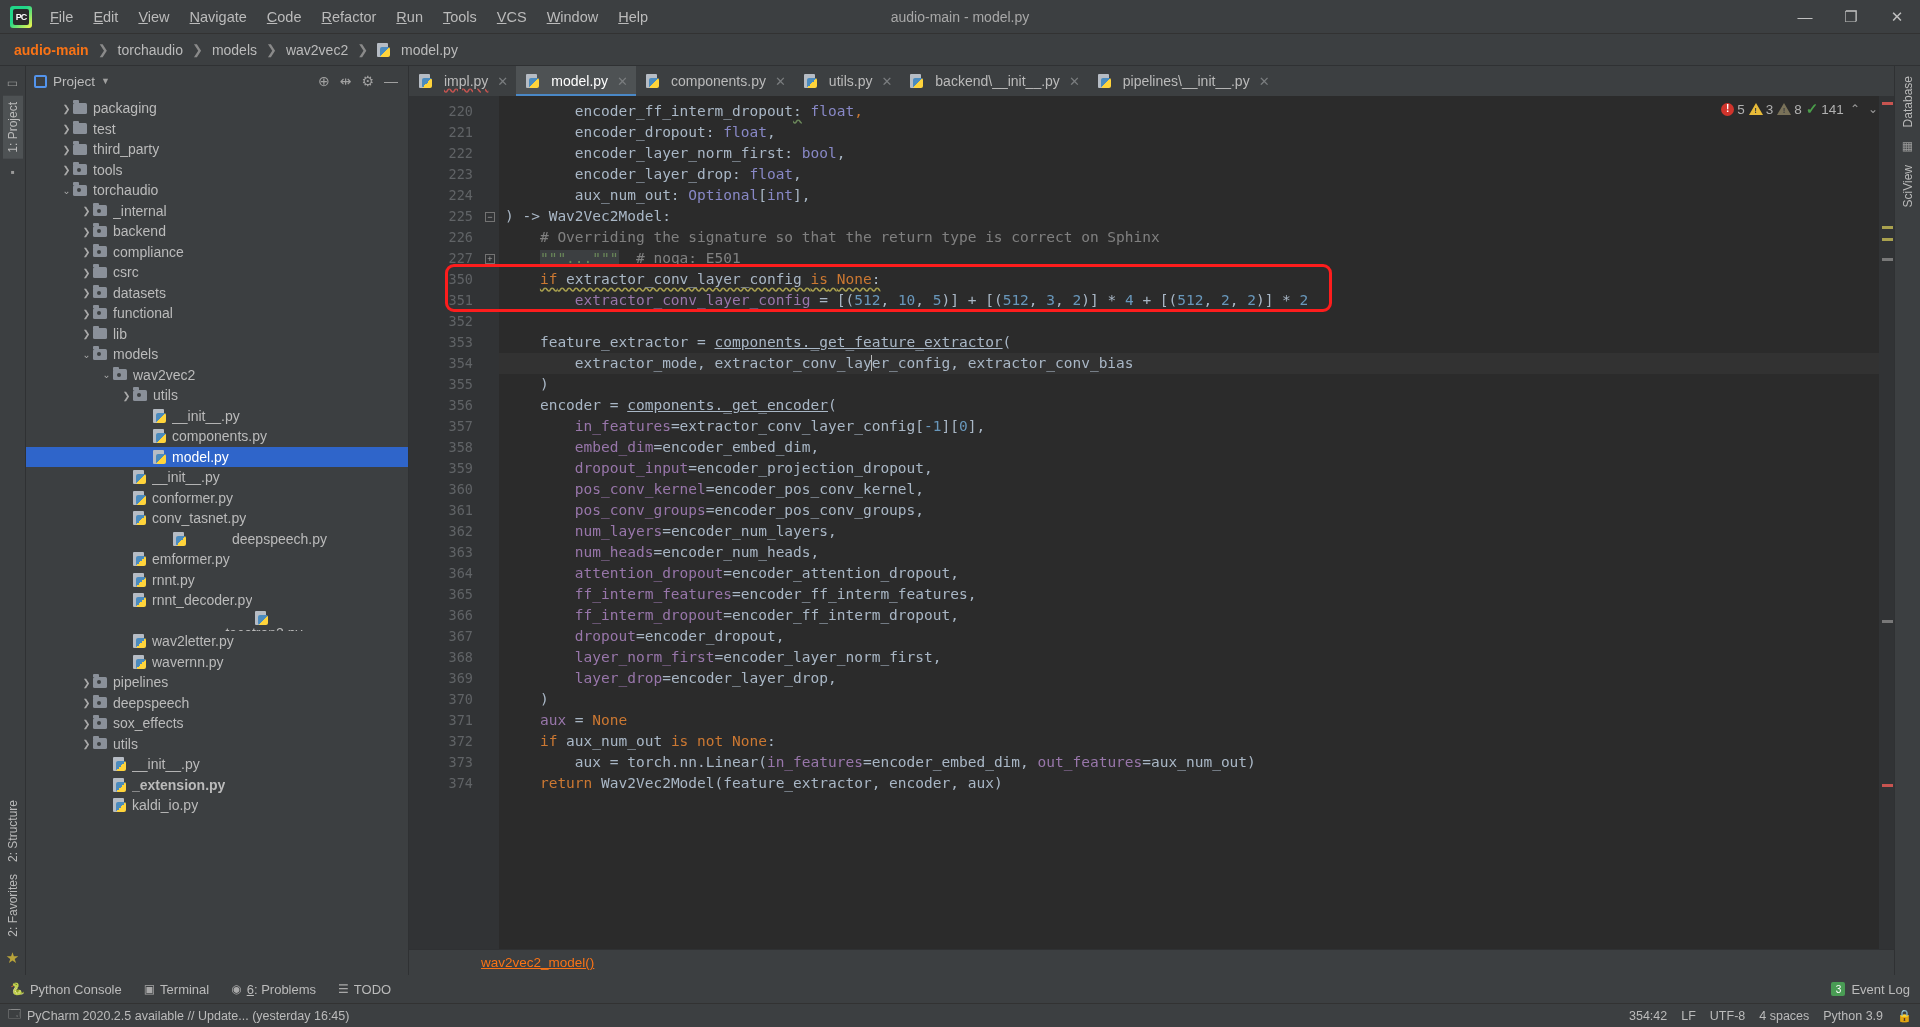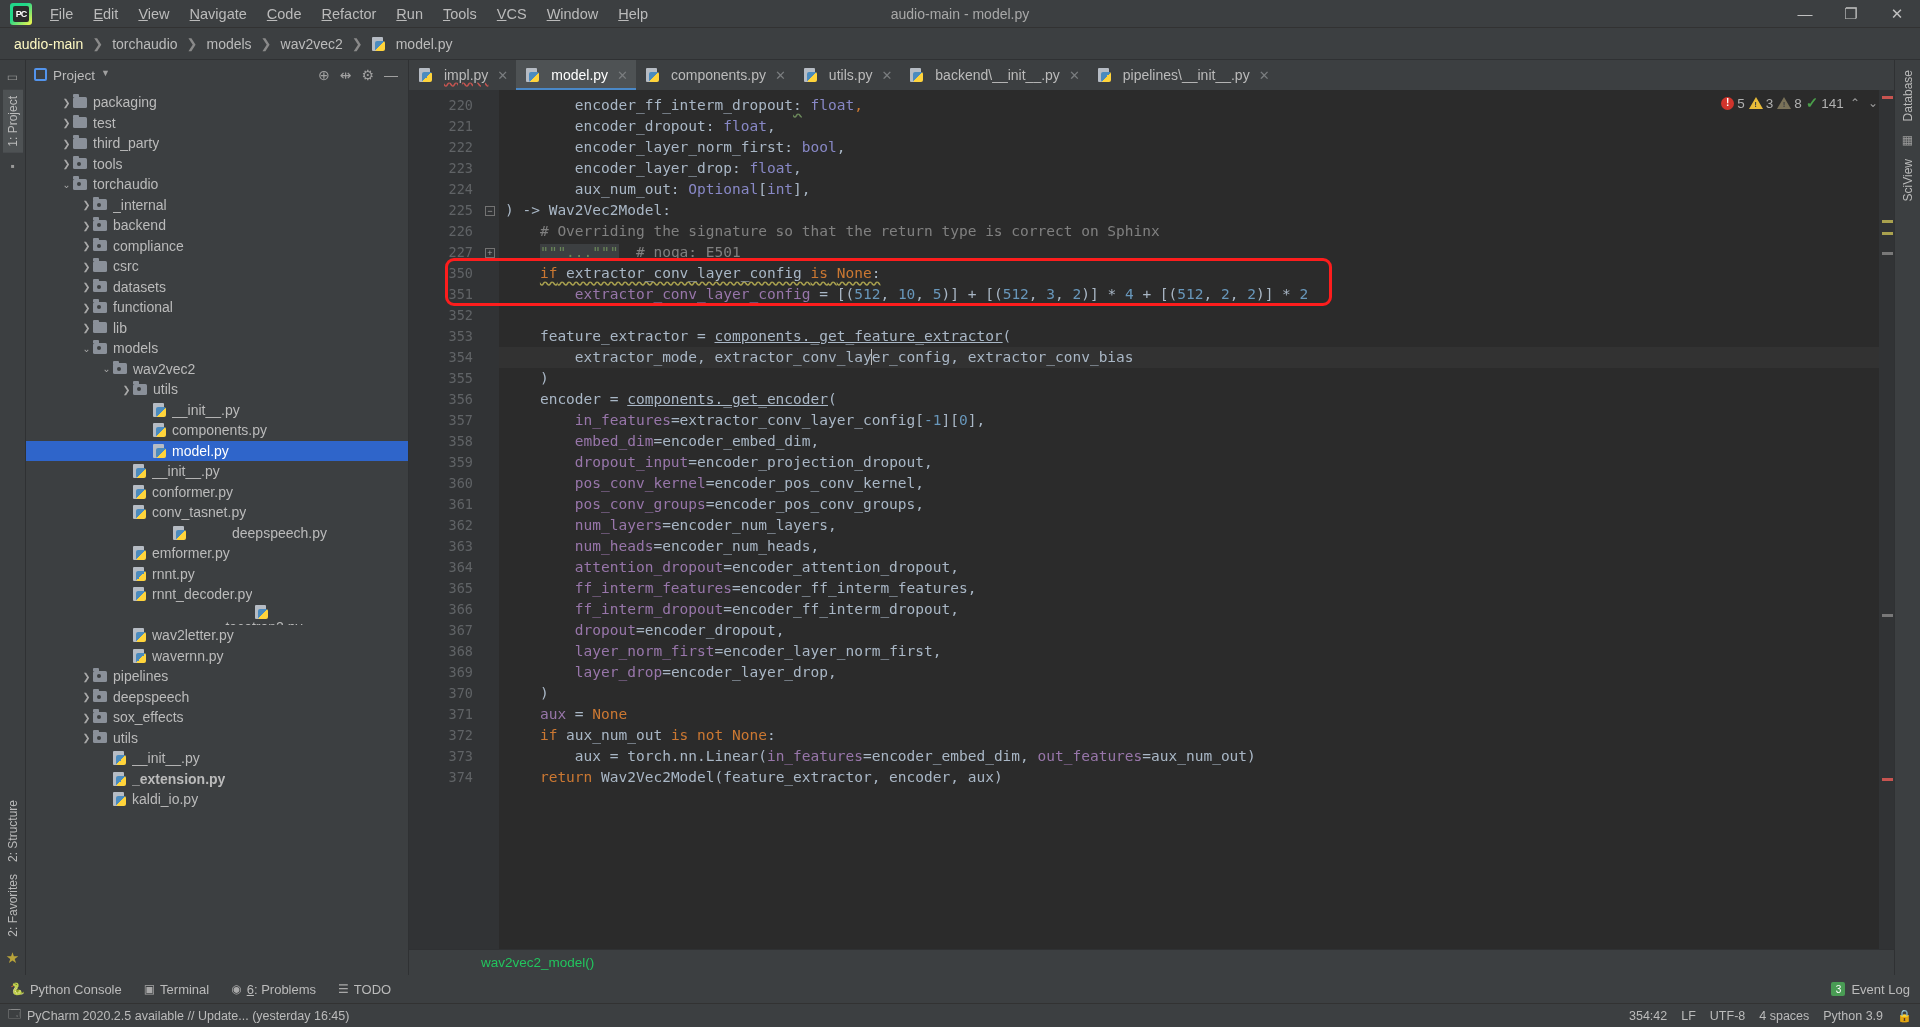--- a/index.html
+++ b/index.html
@@ -7,21 +7,21 @@
     width: 1920px; height: 1027px;
     background: #3c3f41;
     font-family: "Liberation Sans", sans-serif;
     overflow: hidden;
     color: #bbbbbb;
   }
   .app { width: 1920px; height: 1027px; display: flex; flex-direction: column; background:#3c3f41; }
 
   
   .titlebar {
-    height: 28px; background: #3c3f41; display: flex; align-items: center;
+    height: 34px; background: #3c3f41; display: flex; align-items: center;
     flex-shrink: 0; position: relative; border-bottom: 1px solid #323232;
   }
   .pc-logo { width: 22px; height: 22px; margin: 0 8px 0 10px; position: relative; flex-shrink:0; }
   .pc-logo .sq {
     position:absolute; inset:0; border-radius:3px;
     background: linear-gradient(135deg,#21d789 0%, #21d789 40%, #fcf84a 100%);
   }
   .pc-logo .inner {
     position:absolute; left:3px; top:3px; right:3px; bottom:3px;
     background:#2b2b2b; border-radius:2px; color:#fff; font-size:9px;
@@ -43,21 +43,21 @@
     color: #c0c0c0; font-size: 15px;
   }
 
   
   .navbar {
     height: 32px; background:#3c3f41; display:flex; align-items:center;
     padding-left: 10px; flex-shrink:0; border-bottom:1px solid #2f3133;
   }
   .crumbs { display:flex; align-items:center; font-size:14px; gap:2px; }
   .crumb { color:#bbbbbb; padding:2px 4px; display:flex; align-items:center; gap:5px; white-space:nowrap;}
-  .crumb.bold { font-weight:normal; color:#fef9c3; }
+  .crumb.bold { font-weight:bold; color:#f97316; }
   .crumb-sep { color:#8a8a8a; font-size:13px; padding:0 3px; }
   .nav-right { margin-left:auto; display:flex; align-items:center; gap:2px; padding-right:8px; }
   .addconfig {
     border:1px solid #5e6060; background:#4c5052; color:#bbbbbb; font-size:13.5px;
     padding:4px 12px; border-radius:3px; white-space:nowrap;
   }
   .tool-ico {
     width:26px; height:24px; display:flex; align-items:center; justify-content:center;
     color:#6e7173; font-size:13px;
   }
@@ -86,21 +86,21 @@
   }
 
   
   .project-panel {
     width: 383px; background:#3c3f41; display:flex; flex-direction:column; flex-shrink:0;
     border-right:1px solid #2f3133;
   }
   .pp-header {
     height:30px; display:flex; align-items:center; padding:0 6px 0 8px; flex-shrink:0;
   }
-  .pp-title { font-size:13.5px; color:#bbbbbb; display:flex; align-items:flex-start; gap:6px; }
+  .pp-title { font-size:13.5px; color:#bbbbbb; display:flex; align-items:center; gap:6px; }
   .pp-sqr { width:13px; height:13px; border:2px solid #5394ec; border-radius:2px; display:inline-block; }
   .pp-actions { margin-left:auto; display:flex; align-items:center; gap:10px; padding-right:4px; }
   .pp-act { color:#a0a0a0; font-size:14px; }
   .tree { flex:1; overflow:hidden; position:relative; padding-top:2px; font-size:14px; }
   .trow {
     display:flex; align-items:center; height:20.5px; padding-left:0px; white-space:nowrap;
     color:#bbbbbb;
   }
   .trow.sel { background:#2f65ca; color:#ffffff; }
   .trow .arrow {
@@ -215,21 +215,21 @@
   .badge-tri::after{
     content:"!"; position:absolute; left:-1.5px; top:3px; font-size:8px; color:#3c3f41;
     font-weight:bold;
   }
   .badge-check { color:#4a9e4a; font-size:15px; font-weight:bold; }
   .chev { color:#9a9a9a; font-size:12px; padding:0 2px; }
 
   
   .ed-footer {
     height:26px; background:#3c3f41; display:flex; align-items:center; padding-left:8px;
-    font-size:13.5px; color:#22c55e; flex-shrink:0; border-top:1px solid #2f3133;
+    font-size:13.5px; color:#f97316; flex-shrink:0; border-top:1px solid #2f3133;text-decoration:underline;
   }
   .ed-footer .fcrumb { padding-left:64px; }
 
   
   .toolbar-bottom {
     height:28px; background:#3c3f41; display:flex; align-items:center; padding:0 10px;
     flex-shrink:0; font-size:13px; color:#bbbbbb; gap:22px;
   }
   .tw { display:flex; align-items:center; gap:5px; }
   .tw .ic { font-size:12px; color:#a8a8a8; }

